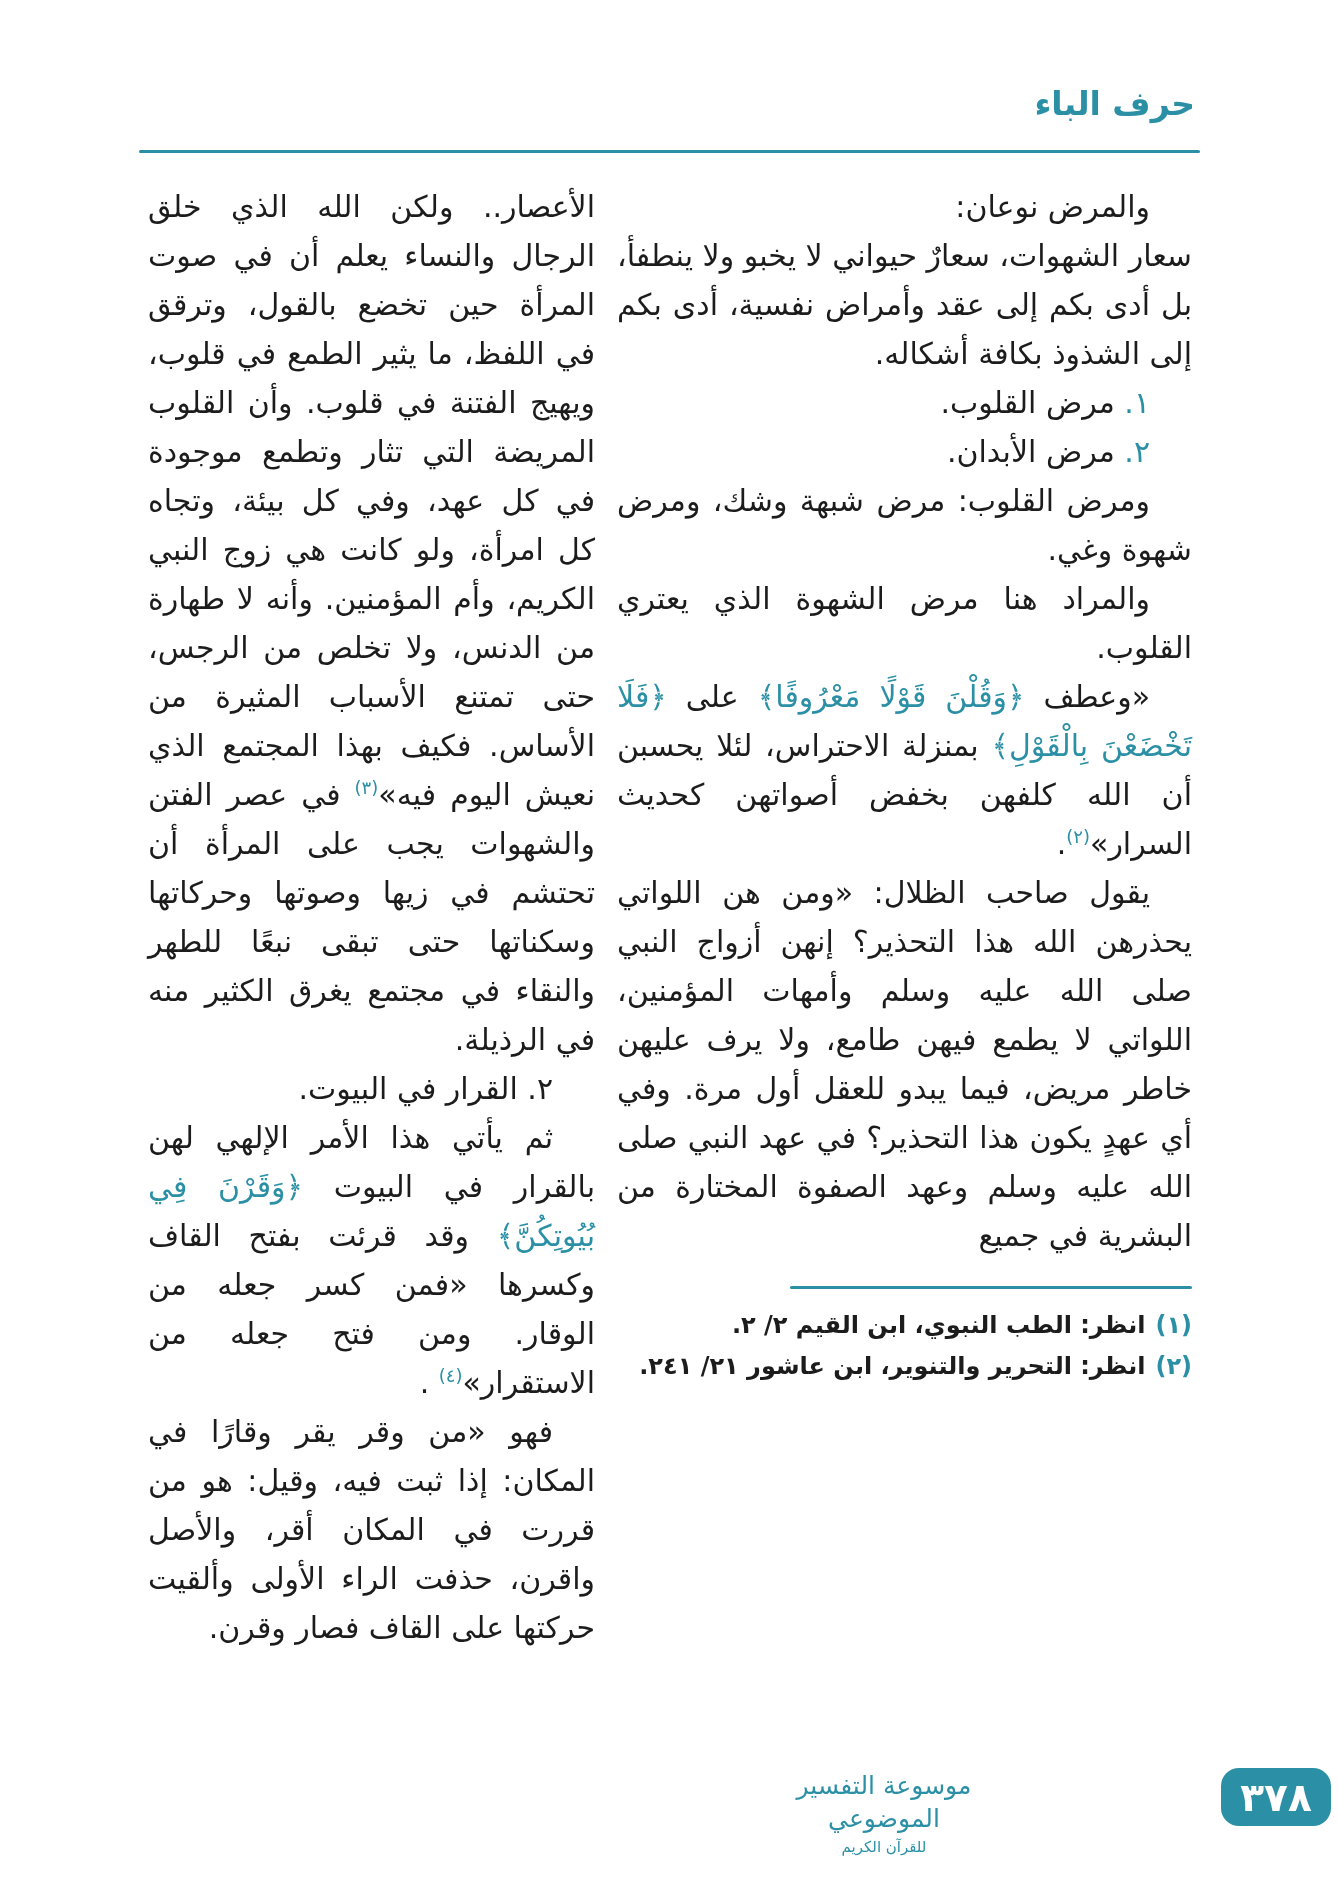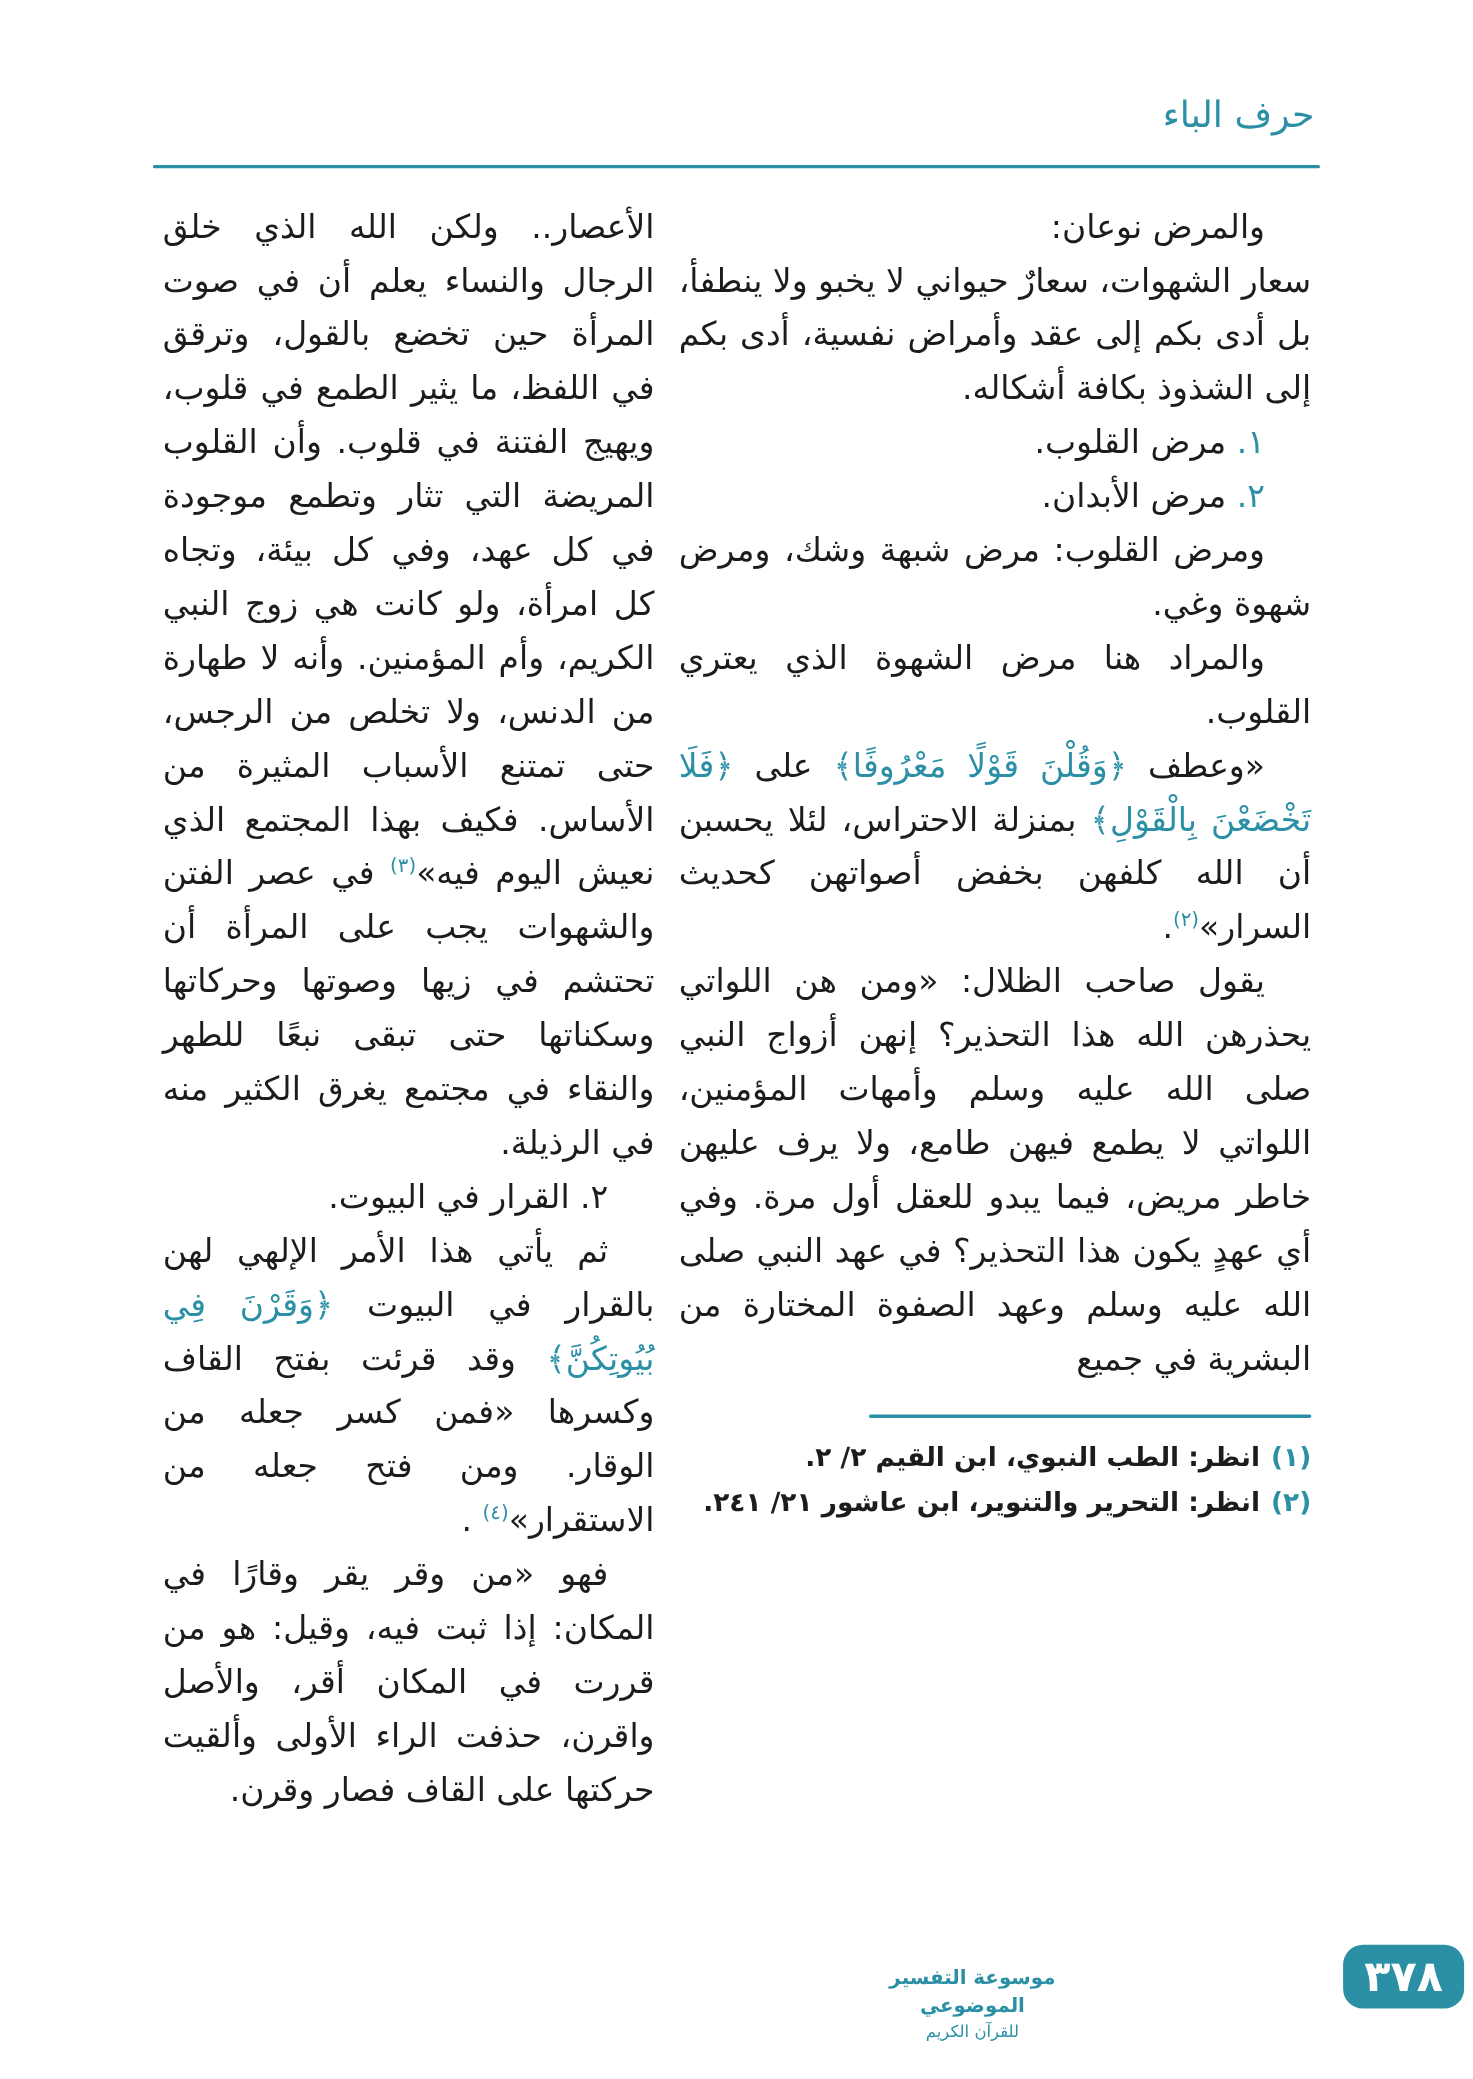--- a/index.html
+++ b/index.html
@@ -20,21 +20,21 @@
     direction:rtl;
     color:var(--text);
     overflow:hidden;
   }
   
   .header-title{
     position:absolute;
     top:84px;
     right:144px;
     font-size:33px;
-    font-weight:400;
+    font-weight:700;
     color:var(--accent);
     letter-spacing:1px;
   }
   .header-rule{
     position:absolute;
     top:150px;
     right:139px;
     left:139px;
     height:3px;
     background:var(--accent);
@@ -104,22 +104,22 @@
   
   .logo{
     position:absolute;
     bottom:34px;
     right:330px;
     width:250px;
     text-align:center;
     color:var(--accent);
   }
   .logo-main{
-    font-size:18px;
-    font-weight:700;
+    font-size:25px;
+    font-weight:400;
     line-height:1.35;
   }
   .logo-sub{
     font-size:15px;
     font-weight:400;
     margin-top:2px;
   }
   .page-badge{
     position:absolute;
     right:8px;

